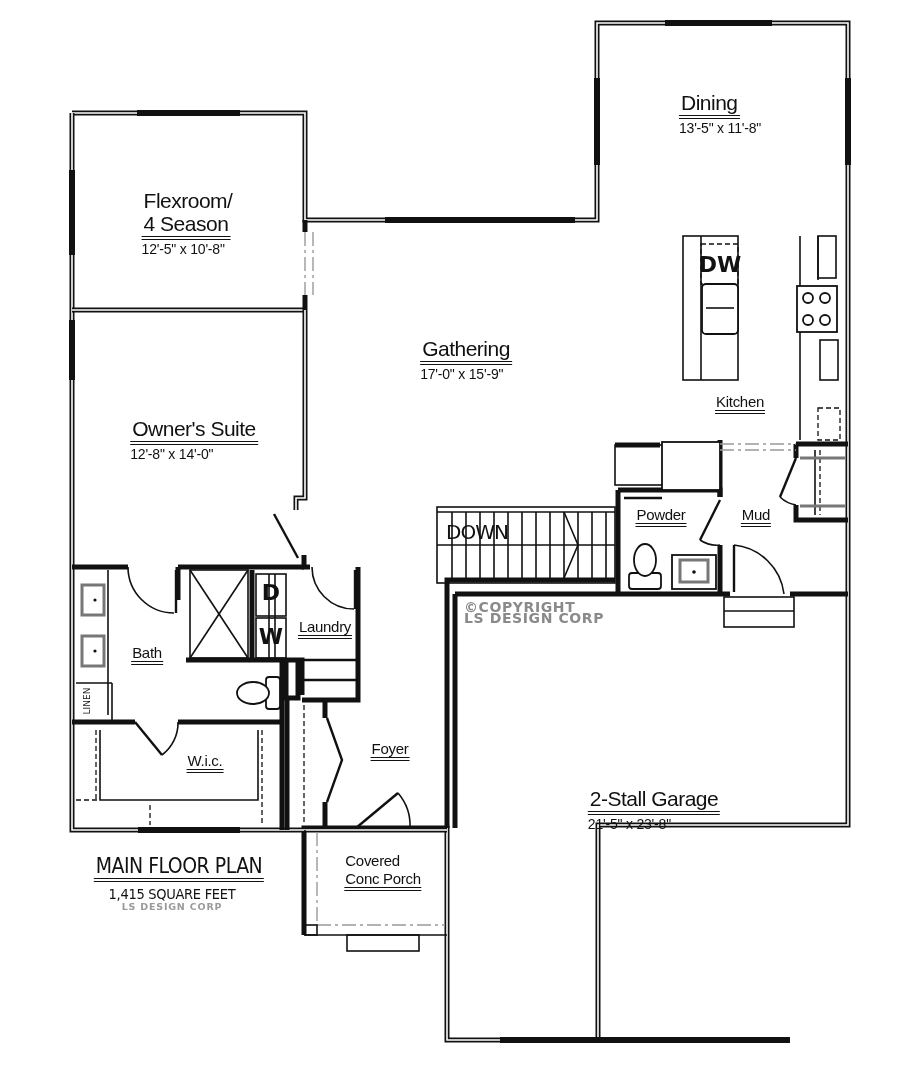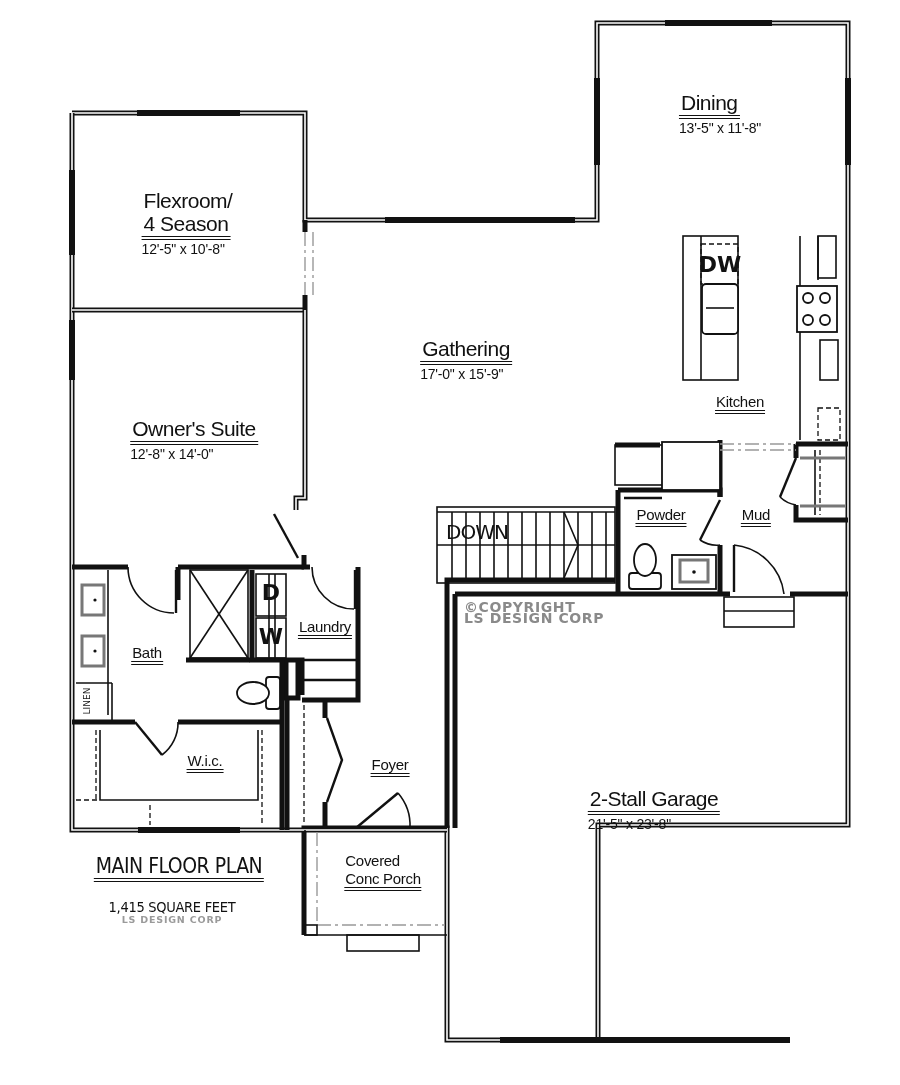--- a/index.html
+++ b/index.html
@@ -17,21 +17,21 @@
   .lbl { position: absolute; color: #111; text-align: left; white-space: nowrap; transform: translateX(-50%); font-family: Liberation Sans, sans-serif; }
   .room-name { font-size: 21px; line-height: 22px; letter-spacing: -0.5px; display: inline-block; border-bottom: 4px double #111; padding: 0 2px 1px; }
   .room-dim { font-size: 14px; line-height: 18px; letter-spacing: -0.2px; }
   .small-name { font-size: 15px; line-height: 17px; display: inline-block; border-bottom: 4px double #111; padding: 0 1px; letter-spacing: -0.3px; }
   .appliance-letter { position: absolute; font-size: 22px; font-weight: bold; color: #111; font-family: "DejaVu Sans", sans-serif; transform: translateX(-50%); }
   .down-lbl { position: absolute; font-size: 20px; color: #111; font-family: "DejaVu Sans", sans-serif; letter-spacing: -1px; }
   .linen-lbl { position: absolute; font-size: 9px; color: #111; transform: rotate(-90deg); transform-origin: center; font-family: "DejaVu Sans", sans-serif; }
   .copyright { position: absolute; font-size: 14px; line-height: 11px; color: #8a8a8a; font-weight: bold; letter-spacing: 0.6px; font-family: "DejaVu Sans", sans-serif; }
   .title-block { position: absolute; left: 172px; top: 855px; transform: translateX(-50%); text-align: center; }
   .title-main { font-size: 21px; line-height: 22px; color: #111; display: inline-block; border-bottom: 4px double #111; padding: 0 2px 1px; letter-spacing: -0.5px; font-family: "DejaVu Sans Condensed", "DejaVu Sans", sans-serif; margin-left: 14px; }
-  .title-sqft { font-size: 14.5px; color: #111; margin-top: 17px; letter-spacing: -0.3px; font-family: "DejaVu Sans Condensed", "DejaVu Sans", sans-serif; }
+  .title-sqft { font-size: 14.5px; color: #111; margin-top: 4px; letter-spacing: -0.3px; font-family: "DejaVu Sans Condensed", "DejaVu Sans", sans-serif; }
   .title-corp { font-size: 9.5px; color: #9a9a9a; font-weight: bold; letter-spacing: 0.8px; line-height: 10px; }
 </style>
 </head>
 <body>
 
 <svg id="plan" viewBox="0 0 900 1085" xmlns="http://www.w3.org/2000/svg">
 
   <g>
 
     <path class="wall" d="M72 113 H305 V220 H597 V23 H848 V825 H598 V1040 H447 V828 H304 V935 H304"></path>
@@ -272,21 +272,21 @@
 </div>
 
 <div class="lbl" style="left:325px; top:618px;">
   <div class="small-name">Laundry</div>
 </div>
 
 <div class="lbl" style="left:205px; top:752px;">
   <div class="small-name">W.i.c.</div>
 </div>
 
-<div class="lbl" style="left:390px; top:756px;">
+<div class="lbl" style="left:390px; top:740px;">
   <div class="small-name">Foyer</div>
 </div>
 
 <div class="lbl" style="left:654px; top:788px;">
   <div class="room-name">2-Stall Garage</div>
   <div class="room-dim">21'-5" x 23'-8"</div>
 </div>
 
 <div class="lbl" style="left:383px; top:852px;">
   <div class="small-name" style="border-bottom:none;">Covered</div><br>

